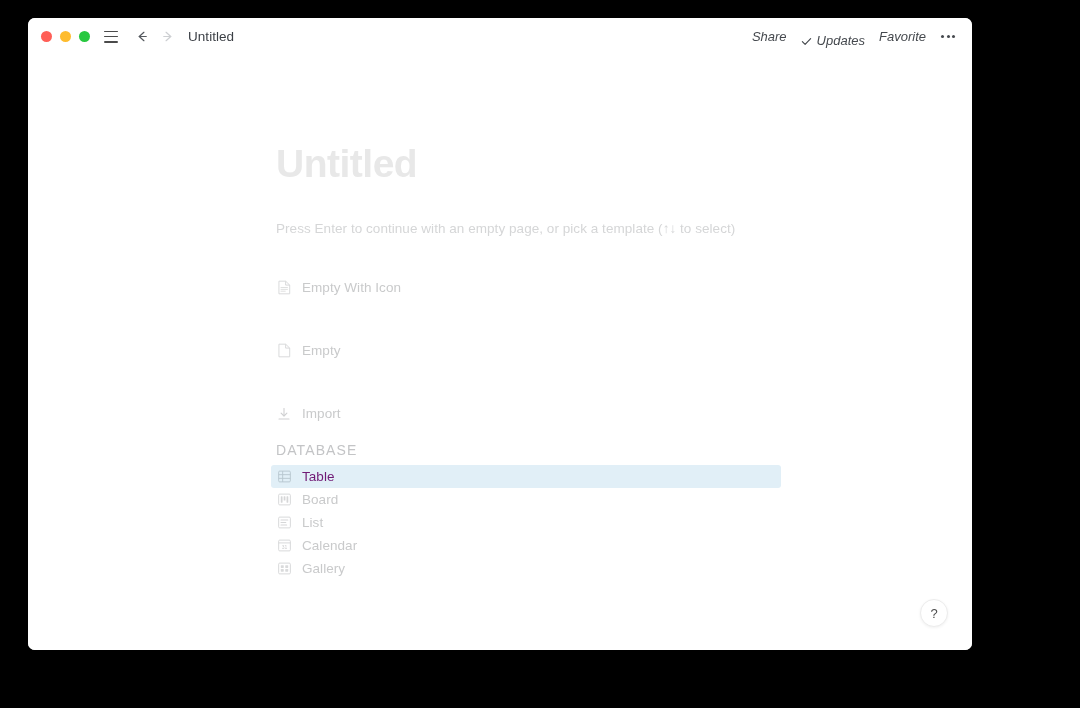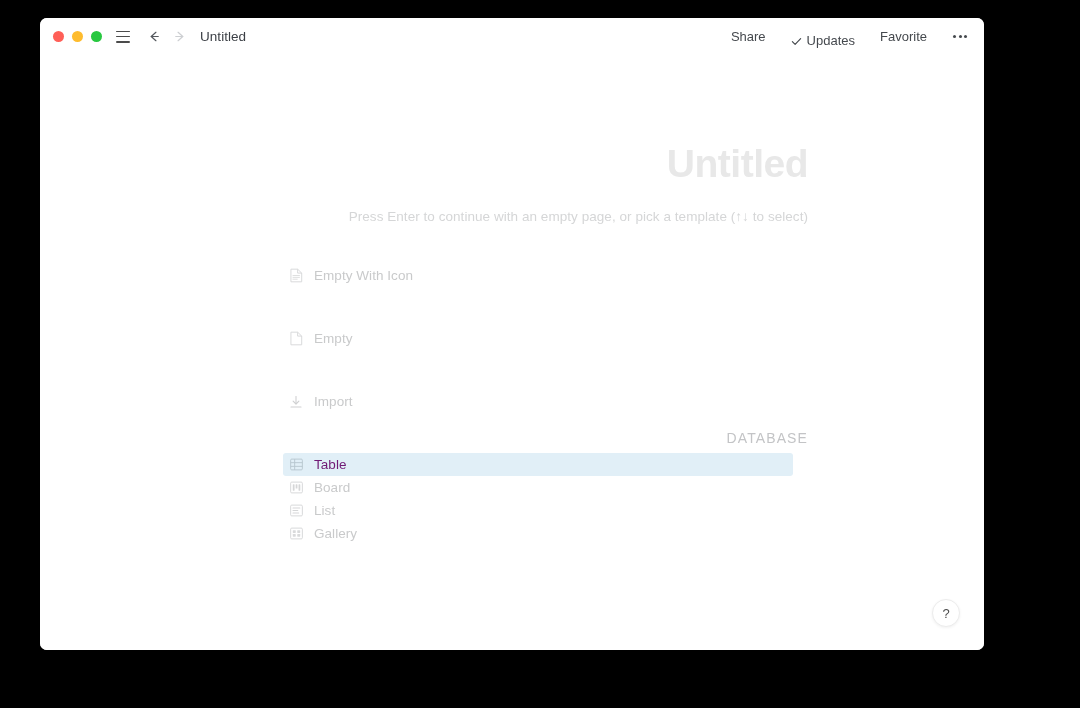--- a/index.html
+++ b/index.html
@@ -8,28 +8,27 @@
     background: #000000;
     width: 1080px;
     height: 708px;
     overflow: hidden;
     font-family: "Liberation Sans", sans-serif;
     -webkit-font-smoothing: antialiased;
   }
 
   #app-window {
     position: absolute;
-    left: 40px;
+    left: 28px;
     top: 18px;
     width: 944px;
     height: 632px;
     background: #ffffff;
     border-radius: 7px;
     overflow: hidden;
-    text-align: right;
   }
 
   
   .titlebar {
     position: relative;
     height: 37px;
     display: flex;
     align-items: center;
     padding: 0 16px 0 13px;
     box-sizing: border-box;
@@ -91,21 +90,22 @@
     margin-left: 10px;
     font-size: 13.5px;
     color: #3b3f45;
     letter-spacing: 0.05px;
   }
 
   .titlebar-right {
     margin-left: auto;
     display: flex;
     align-items: center;
-    gap: 25px;
+    gap: 14px;
+    font-style: italic;
   }
   .tb-action {
     font-size: 13px;
     color: #45494e;
     cursor: pointer;
     white-space: nowrap;
   }
   .tb-updates {
     display: flex;
     align-items: center;
@@ -151,21 +151,21 @@
     font-weight: bold;
     color: #e8e8e8;
     line-height: 1;
     letter-spacing: -0.5px;
     margin: 0;
     padding: 0;
     user-select: none;
   }
 
   .hint {
-    margin-top: 26px;
+    margin-top: 38px;
     font-size: 13.5px;
     color: #d5d6d7;
     letter-spacing: 0.05px;
     white-space: nowrap;
   }
 
   .option-list {
     margin-top: 17px;
   }
 
@@ -367,20 +367,30 @@
         <div class="option-row">
           <span class="option-icon">
             <svg width="13" height="13" viewBox="0 0 14 14" fill="none" aria-hidden="true">
               <rect x="0.7" y="1.2" width="12.6" height="11.6" rx="1.2" stroke="#d5d6d7" stroke-width="1"></rect>
               <path d="M3.2 4.3h7.4M3.2 7h5.2M3.2 9.7h6.2" stroke="#d5d6d7" stroke-width="1.1" stroke-linecap="round"></path>
             </svg>
           </span>
           <span class="option-label">List</span>
         </div>
 
+        <div class="option-row">
+          <span class="option-icon">
+            <svg width="13" height="13" viewBox="0 0 14 14" fill="none" aria-hidden="true">
+              <rect x="0.7" y="1.2" width="12.6" height="11.6" rx="1.2" stroke="#d5d6d7" stroke-width="1"></rect>
+              <path d="M0.7 4.2h12.6" stroke="#d5d6d7" stroke-width="1"></path>
+              <text x="7" y="10.6" font-size="5.4" fill="#cdcecf" font-family="Liberation Sans, sans-serif" text-anchor="middle">31</text>
+            </svg>
+          </span>
+          <span class="option-label">Calendar</span>
+        </div>
 
         <div class="option-row">
           <span class="option-icon">
             <svg width="13" height="13" viewBox="0 0 14 14" fill="none" aria-hidden="true">
               <rect x="0.7" y="1.2" width="12.6" height="11.6" rx="1.2" stroke="#d5d6d7" stroke-width="1"></rect>
               <rect x="3" y="3.6" width="3.2" height="2.8" rx="0.5" fill="#d9dadb"></rect>
               <rect x="7.8" y="3.6" width="3.2" height="2.8" rx="0.5" fill="#d9dadb"></rect>
               <rect x="3" y="7.6" width="3.2" height="2.8" rx="0.5" fill="#d9dadb"></rect>
               <rect x="7.8" y="7.6" width="3.2" height="2.8" rx="0.5" fill="#d9dadb"></rect>
             </svg>

